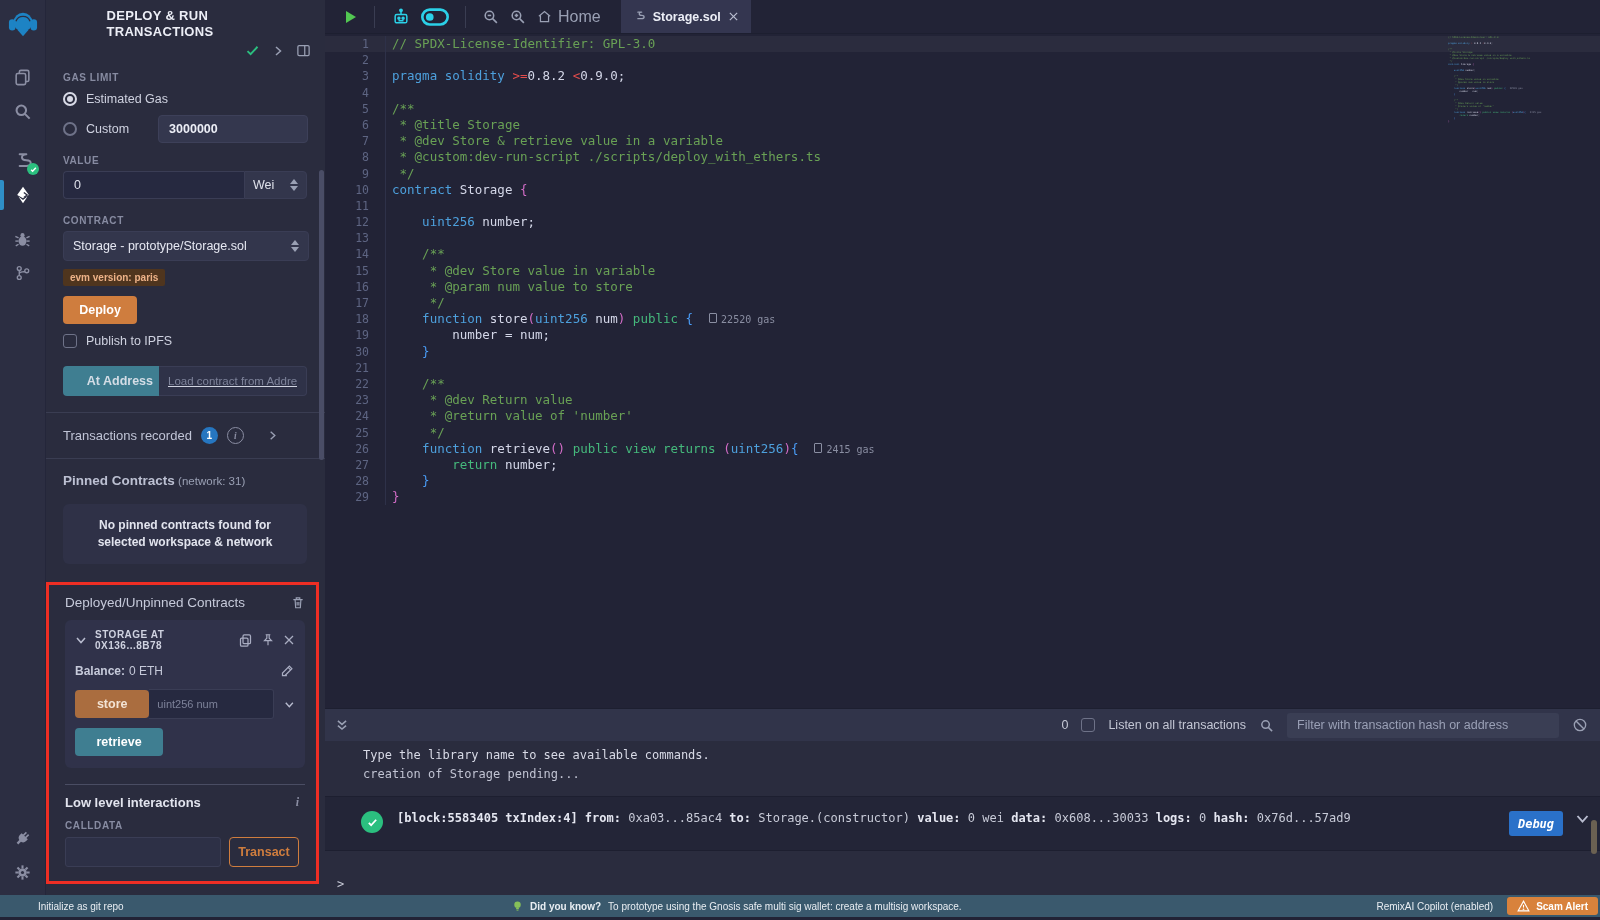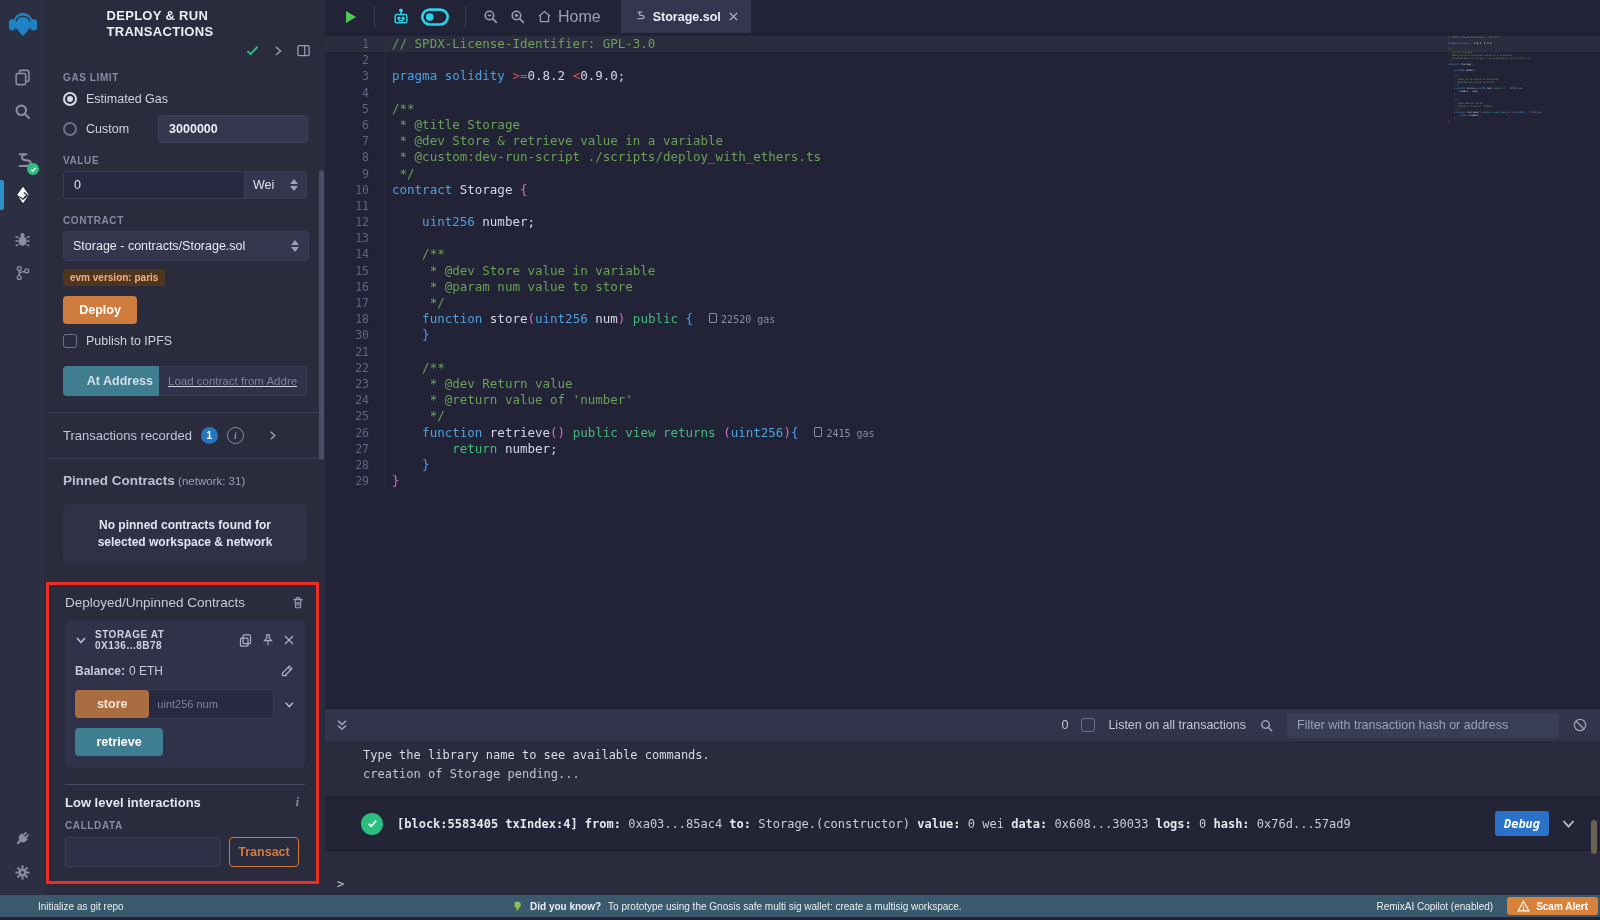--- a/index.html
+++ b/index.html
@@ -114,21 +114,21 @@
   #thead{height:32px;background:#31344a;display:flex;align-items:center;padding:0 12px 0 10px;gap:13px;border-top:1px solid #1d1f30;}
   .t-count{color:#c6c9d6;font-size:12.5px;margin-left:auto;}
   .t-chk-label{color:#c3c6d4;font-size:12.5px;}
   .filter-input{width:252px;height:25px;background:#3a3e54;border:none;border-radius:3px;color:#d0d3e0;
         padding:0 10px;font-size:12.5px;font-family:"Liberation Sans",sans-serif;}
   .filter-input::placeholder{color:#9aa0b6;}
   #tbody{font-family:"DejaVu Sans Mono",monospace;font-size:12px;}
   .t-line{padding:3px 0 0 38px;color:#d8dae6;white-space:pre;line-height:16px;}
   .t-line.dim{color:#c0c3d2;}
   #txblock{margin-top:14px;background:#232537;border-top:1px solid #1d1f30;border-bottom:1px solid #1d1f30;
-        display:flex;align-items:center;padding:14px 14px 14px 0;}
+        display:flex;padding:14px 0 14px 0;}
   .tx-check{width:22px;height:22px;border-radius:50%;background:#2bbf7f;display:flex;align-items:center;justify-content:center;
         color:#fff;margin:0 14px 0 36px;flex:0 0 auto;}
   #tx-text{color:#c8cbd8;white-space:pre;flex:1;font-size:12px;}
   #tx-text b{color:#e4e6f0;}
   .btn-debug{width:54px;height:25px;background:#2a71c9;color:#fff;border:none;border-radius:3px;
         font-weight:bold;font-size:12px;font-family:"DejaVu Sans Mono",monospace;cursor:pointer;font-style:italic;}
   .t-prompt{padding:26px 0 0 12px;color:#c6c9d6;}
   #term-scrollbar{position:absolute;right:3px;top:112px;width:6px;height:34px;background:#6b6152;border-radius:3px;}
   
   #statusbar{position:absolute;left:0;top:895px;width:1600px;height:22px;background:#3a596d;
@@ -262,21 +262,21 @@
         <div class="unit-box">
           <span>Wei</span>
           <span class="updown">
               <i class="up"></i>
               <i class="dn"></i>
             </span>
         </div>
       </div>
       <div class="lbl" style="margin-top:16px;">CONTRACT</div>
       <div class="select-box">
-        <span>Storage - contracts/Storage.sol</span>
+        <span>Storage - prototype/Storage.sol</span>
         <span class="updown">
             <i class="up"></i>
             <i class="dn"></i>
           </span>
       </div>
       <span class="evm-badge">evm version: paris</span>
       <button class="btn btn-deploy">Deploy</button>
       <div class="chk-row">
         <span class="chk"></span>
         <span class="radio-label">Publish to IPFS</span>
@@ -486,20 +486,24 @@
         </div>
         <div class="cl">
           <span class="ln">17</span>
           <span class="ct"><span class="tc">     */</span></span>
         </div>
         <div class="cl">
           <span class="ln">18</span>
           <span class="ct"><span class="tw">    </span><span class="tk">function </span><span class="tw">store</span><span class="tp">(</span><span class="tk">uint256</span><span class="tw"> num</span><span class="tp">)</span><span class="tg"> public </span><span class="tb">{</span><span class="tgas">22520 gas</span></span>
         </div>
         <div class="cl">
+          <span class="ln">19</span>
+          <span class="ct"><span class="tw">        number = num;</span></span>
+        </div>
+        <div class="cl">
           <span class="ln">30</span>
           <span class="ct"><span class="tw">    </span><span class="tb">}</span></span>
         </div>
         <div class="cl">
           <span class="ln">21</span>
           <span class="ct"></span>
         </div>
         <div class="cl">
           <span class="ln">22</span>
           <span class="ct"><span class="tc">    /**</span></span>

